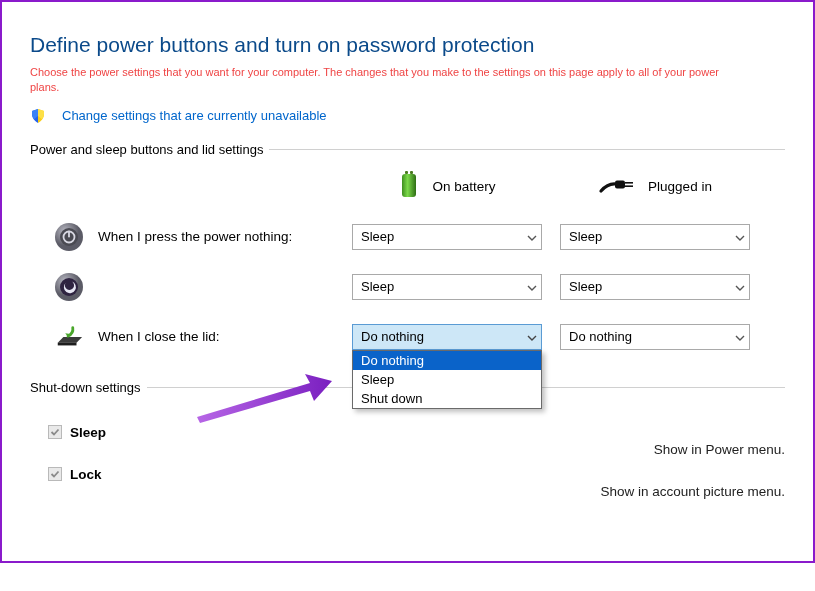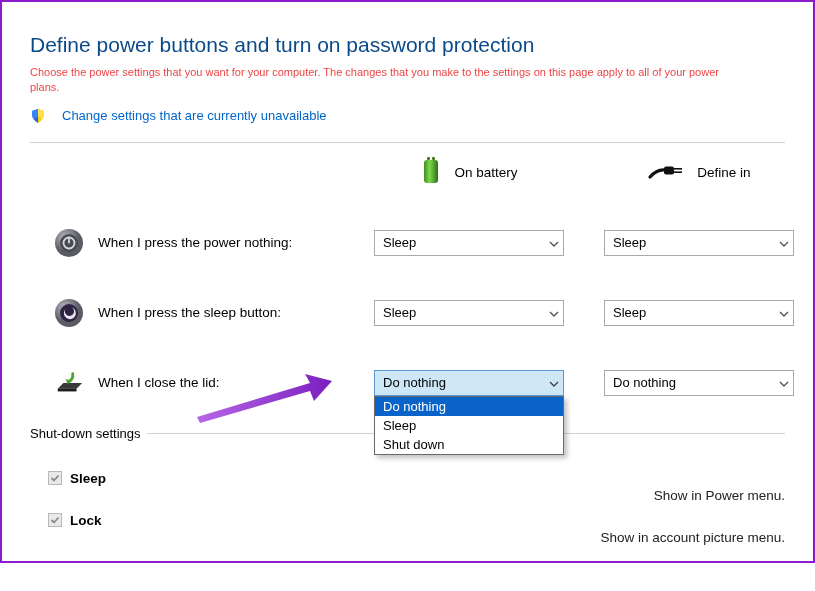--- a/index.html
+++ b/index.html
@@ -58,21 +58,20 @@
     height: 1px;
     background: #d0d0d0;
   }
 
   .grid {
     display: grid;
     grid-template-columns: 304px 190px 190px;
     column-gap: 18px;
     row-gap: 20px;
     align-items: center;
-    gap: 40px;
   }
   .col-head {
     display: flex;
     align-items: center;
     gap: 12px;
     font-size: 13.5px;
   }
   .row-label {
     display: flex;
     align-items: center;
@@ -166,20 +165,21 @@
         <path d="M8 1 L14 3 V6 C14 10 11 13.5 8 15 V1 Z" fill="#facc15"></path>
         <path d="M8 1 L2 3 V6 C2 10 5 13.5 8 15 V1 Z" fill="#2563eb"></path>
         <path d="M8 1 L14 3 V6 C14 8 13.2 9.8 12 11.2 L8 8 Z" fill="#fde047"></path>
         <path d="M8 1 L2 3 V6 C2 8 2.8 9.8 4 11.2 L8 8 Z" fill="#3b82f6"></path>
       </svg>
     </span>
     <a>Change settings that are currently unavailable</a>
   </div>
 
   <div class="section-header">
+    <span class="label">Power and sleep buttons and lid settings</span>
     <span class="rule"></span>
   </div>
 
   <div class="grid">
 
     <div></div>
     <div class="col-head" style="justify-content:center;">
       <span>
         <svg width="22" height="28" viewBox="0 0 22 28">
           <rect x="7" y="0" width="3" height="3" rx="1" fill="#4a7a20"></rect>
@@ -198,21 +198,21 @@
     </div>
     <div class="col-head" style="justify-content:center;">
       <span>
         <svg width="38" height="20" viewBox="0 0 38 20">
           <path d="M3 16 Q 10 8 18 9" stroke="#111" stroke-width="3.2" fill="none" stroke-linecap="round"></path>
           <rect x="17" y="5.5" width="10" height="8" rx="2" fill="#111"></rect>
           <rect x="27" y="7" width="8" height="1.6" fill="#111"></rect>
           <rect x="27" y="10.4" width="8" height="1.6" fill="#111"></rect>
         </svg>
       </span>
-      <span>Define in</span>
+      <span>Plugged in</span>
     </div>
 
     <div class="row-label">
       <span class="row-icon">
         <svg width="30" height="30" viewBox="0 0 30 30">
           <circle cx="15" cy="15" r="14" fill="url(#pb)"></circle>
           <circle cx="15" cy="15" r="9" fill="#4a4a52"></circle>
           <circle cx="15" cy="15" r="5.5" fill="none" stroke="#d8d8e2" stroke-width="1.8"></circle>
           <rect x="14.1" y="8.8" width="1.8" height="6.5" fill="#d8d8e2"></rect>
           <defs>
@@ -249,21 +249,20 @@
           <circle cx="15" cy="15" r="9" fill="#2e2340"></circle>
           <path d="M18 9.5 A6 6 0 1 1 11.5 11 A4.6 4.6 0 1 0 18 9.5 Z" fill="#e5e5f2"></path>
           <defs>
             <radialGradient id="sb" cx=".35" cy=".3">
               <stop offset="0" stop-color="#b8b8c2"></stop>
               <stop offset="1" stop-color="#5b5b66"></stop>
             </radialGradient>
           </defs>
         </svg>
       </span>
-      <span>When I press the sleep button:</span>
     </div>
     <div class="dropdown">
       <span>Sleep</span>
       <span class="chev">
         <svg viewBox="0 0 10 10" width="10" height="10">
             <path d="M1 3 L5 7 L9 3" stroke="#555" stroke-width="1.4" fill="none"></path>
           </svg>
       </span>
     </div>
     <div class="dropdown">

